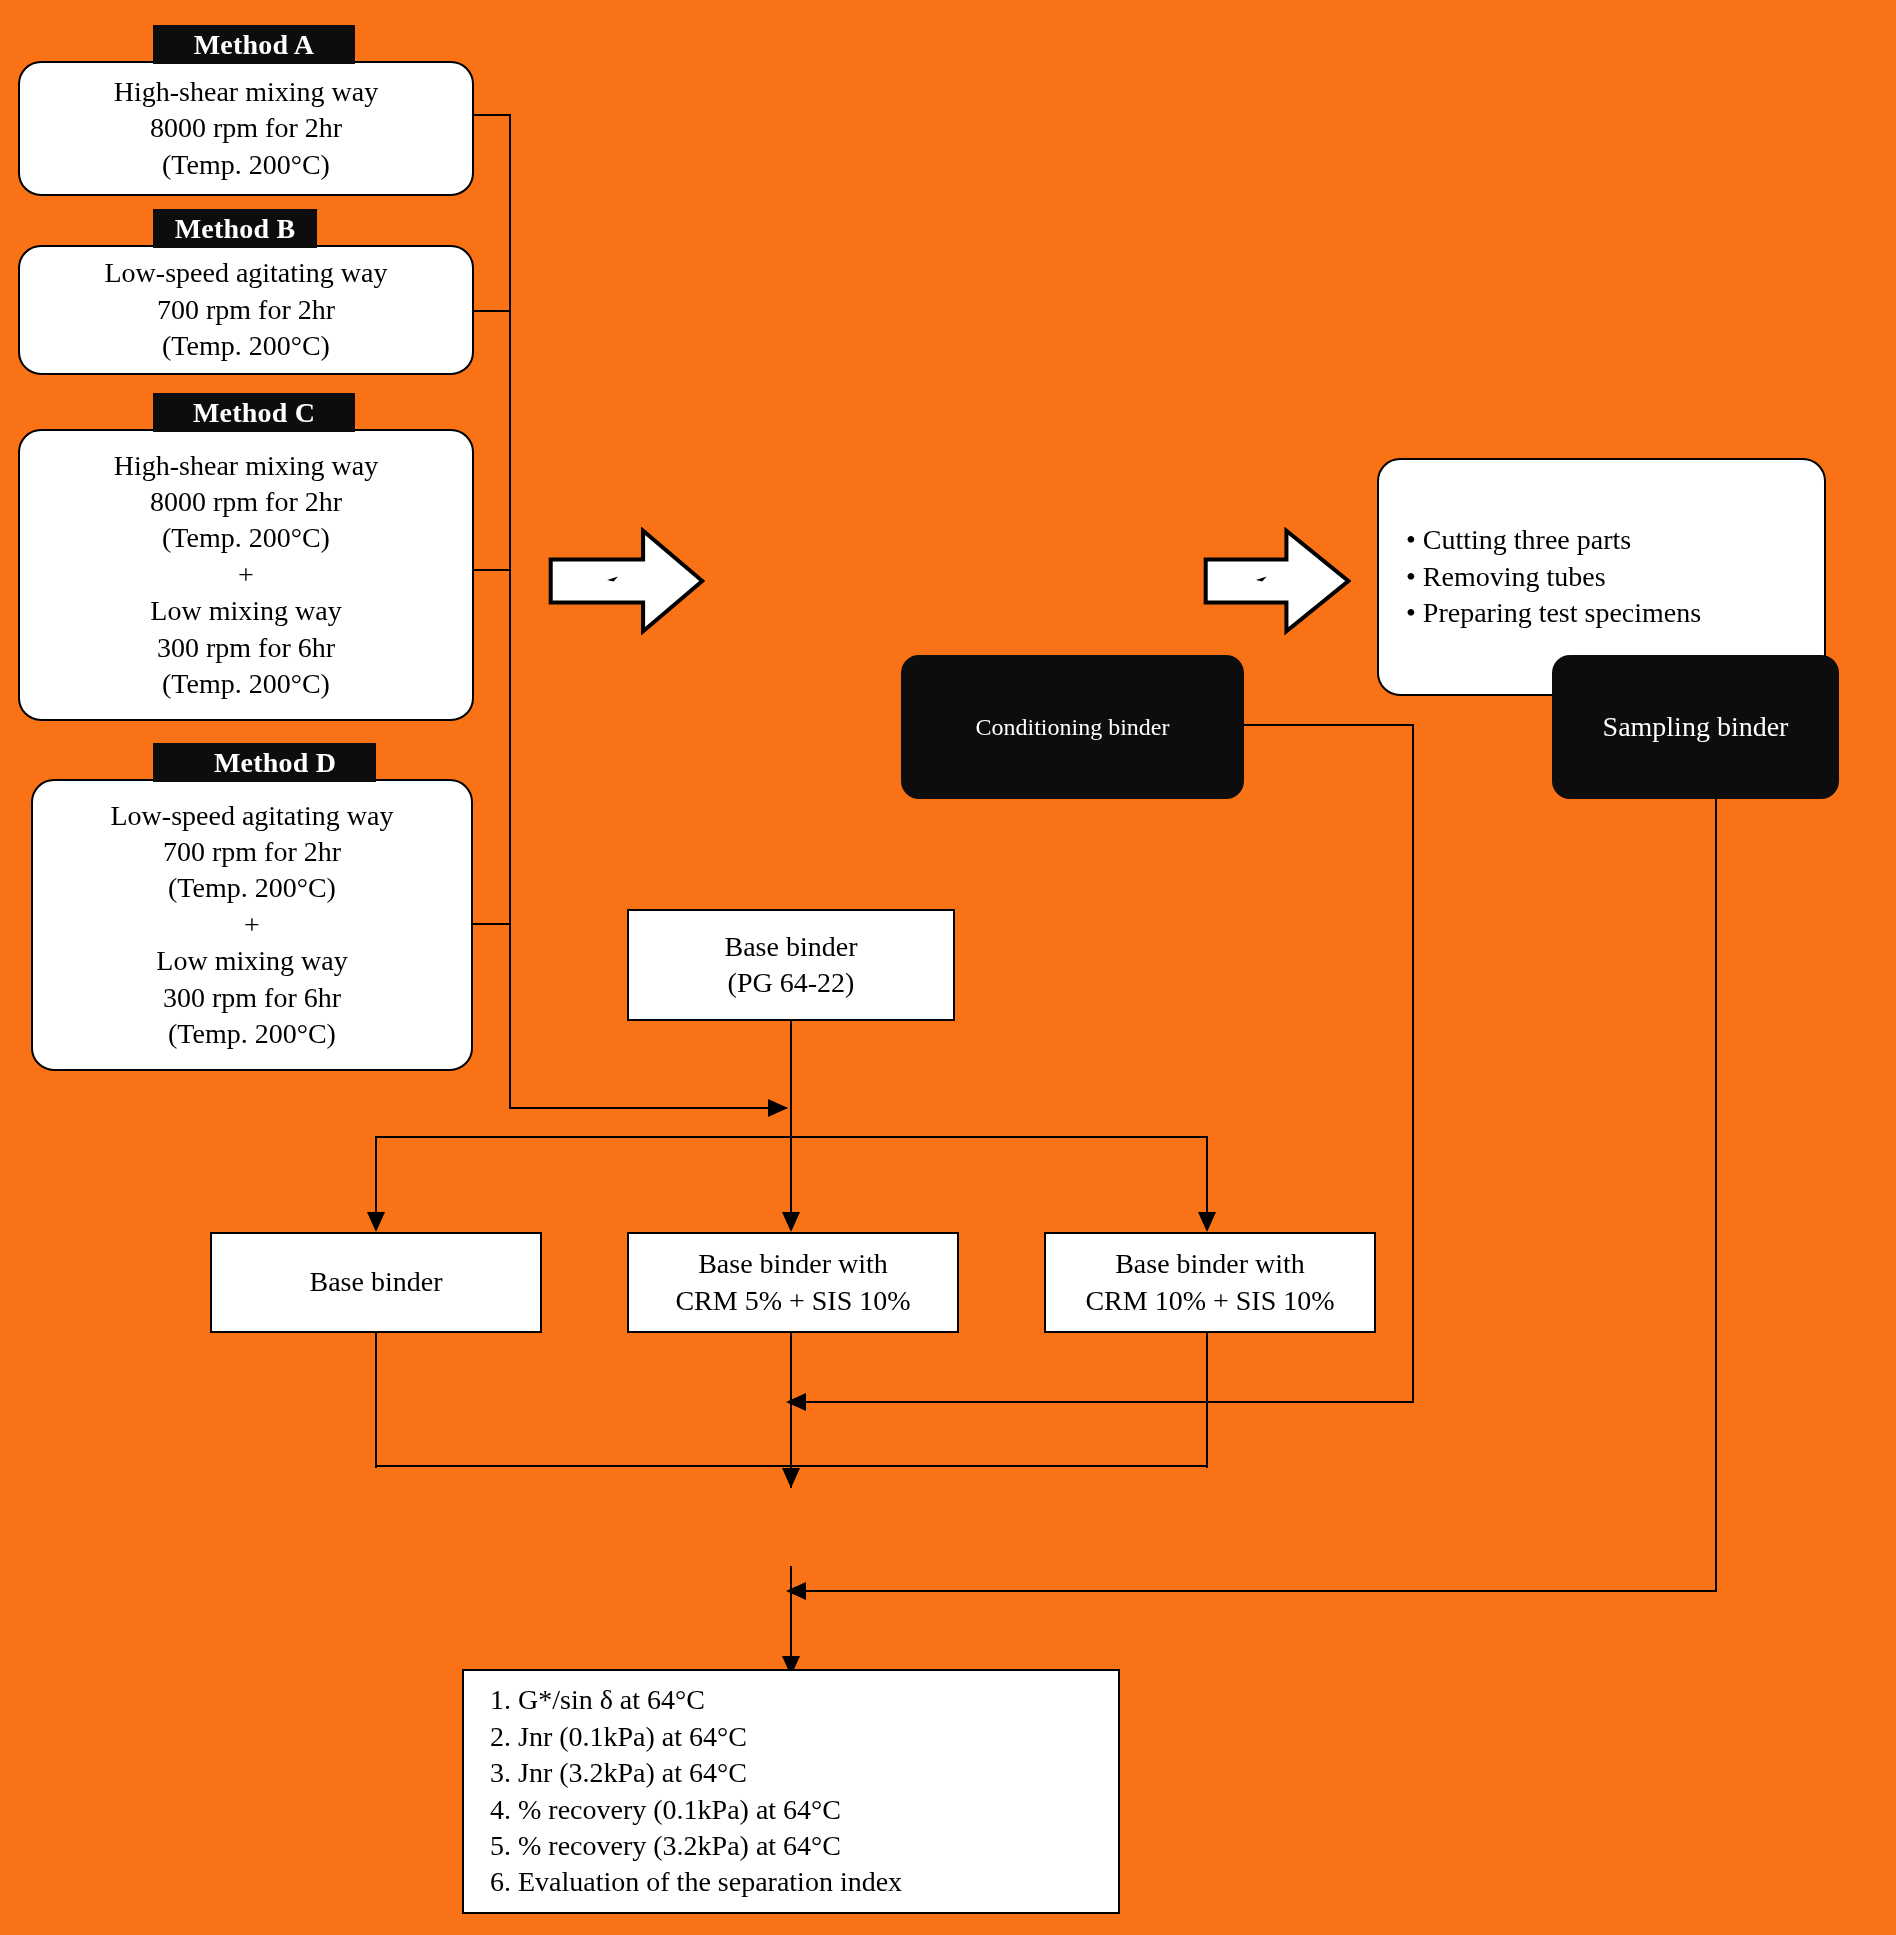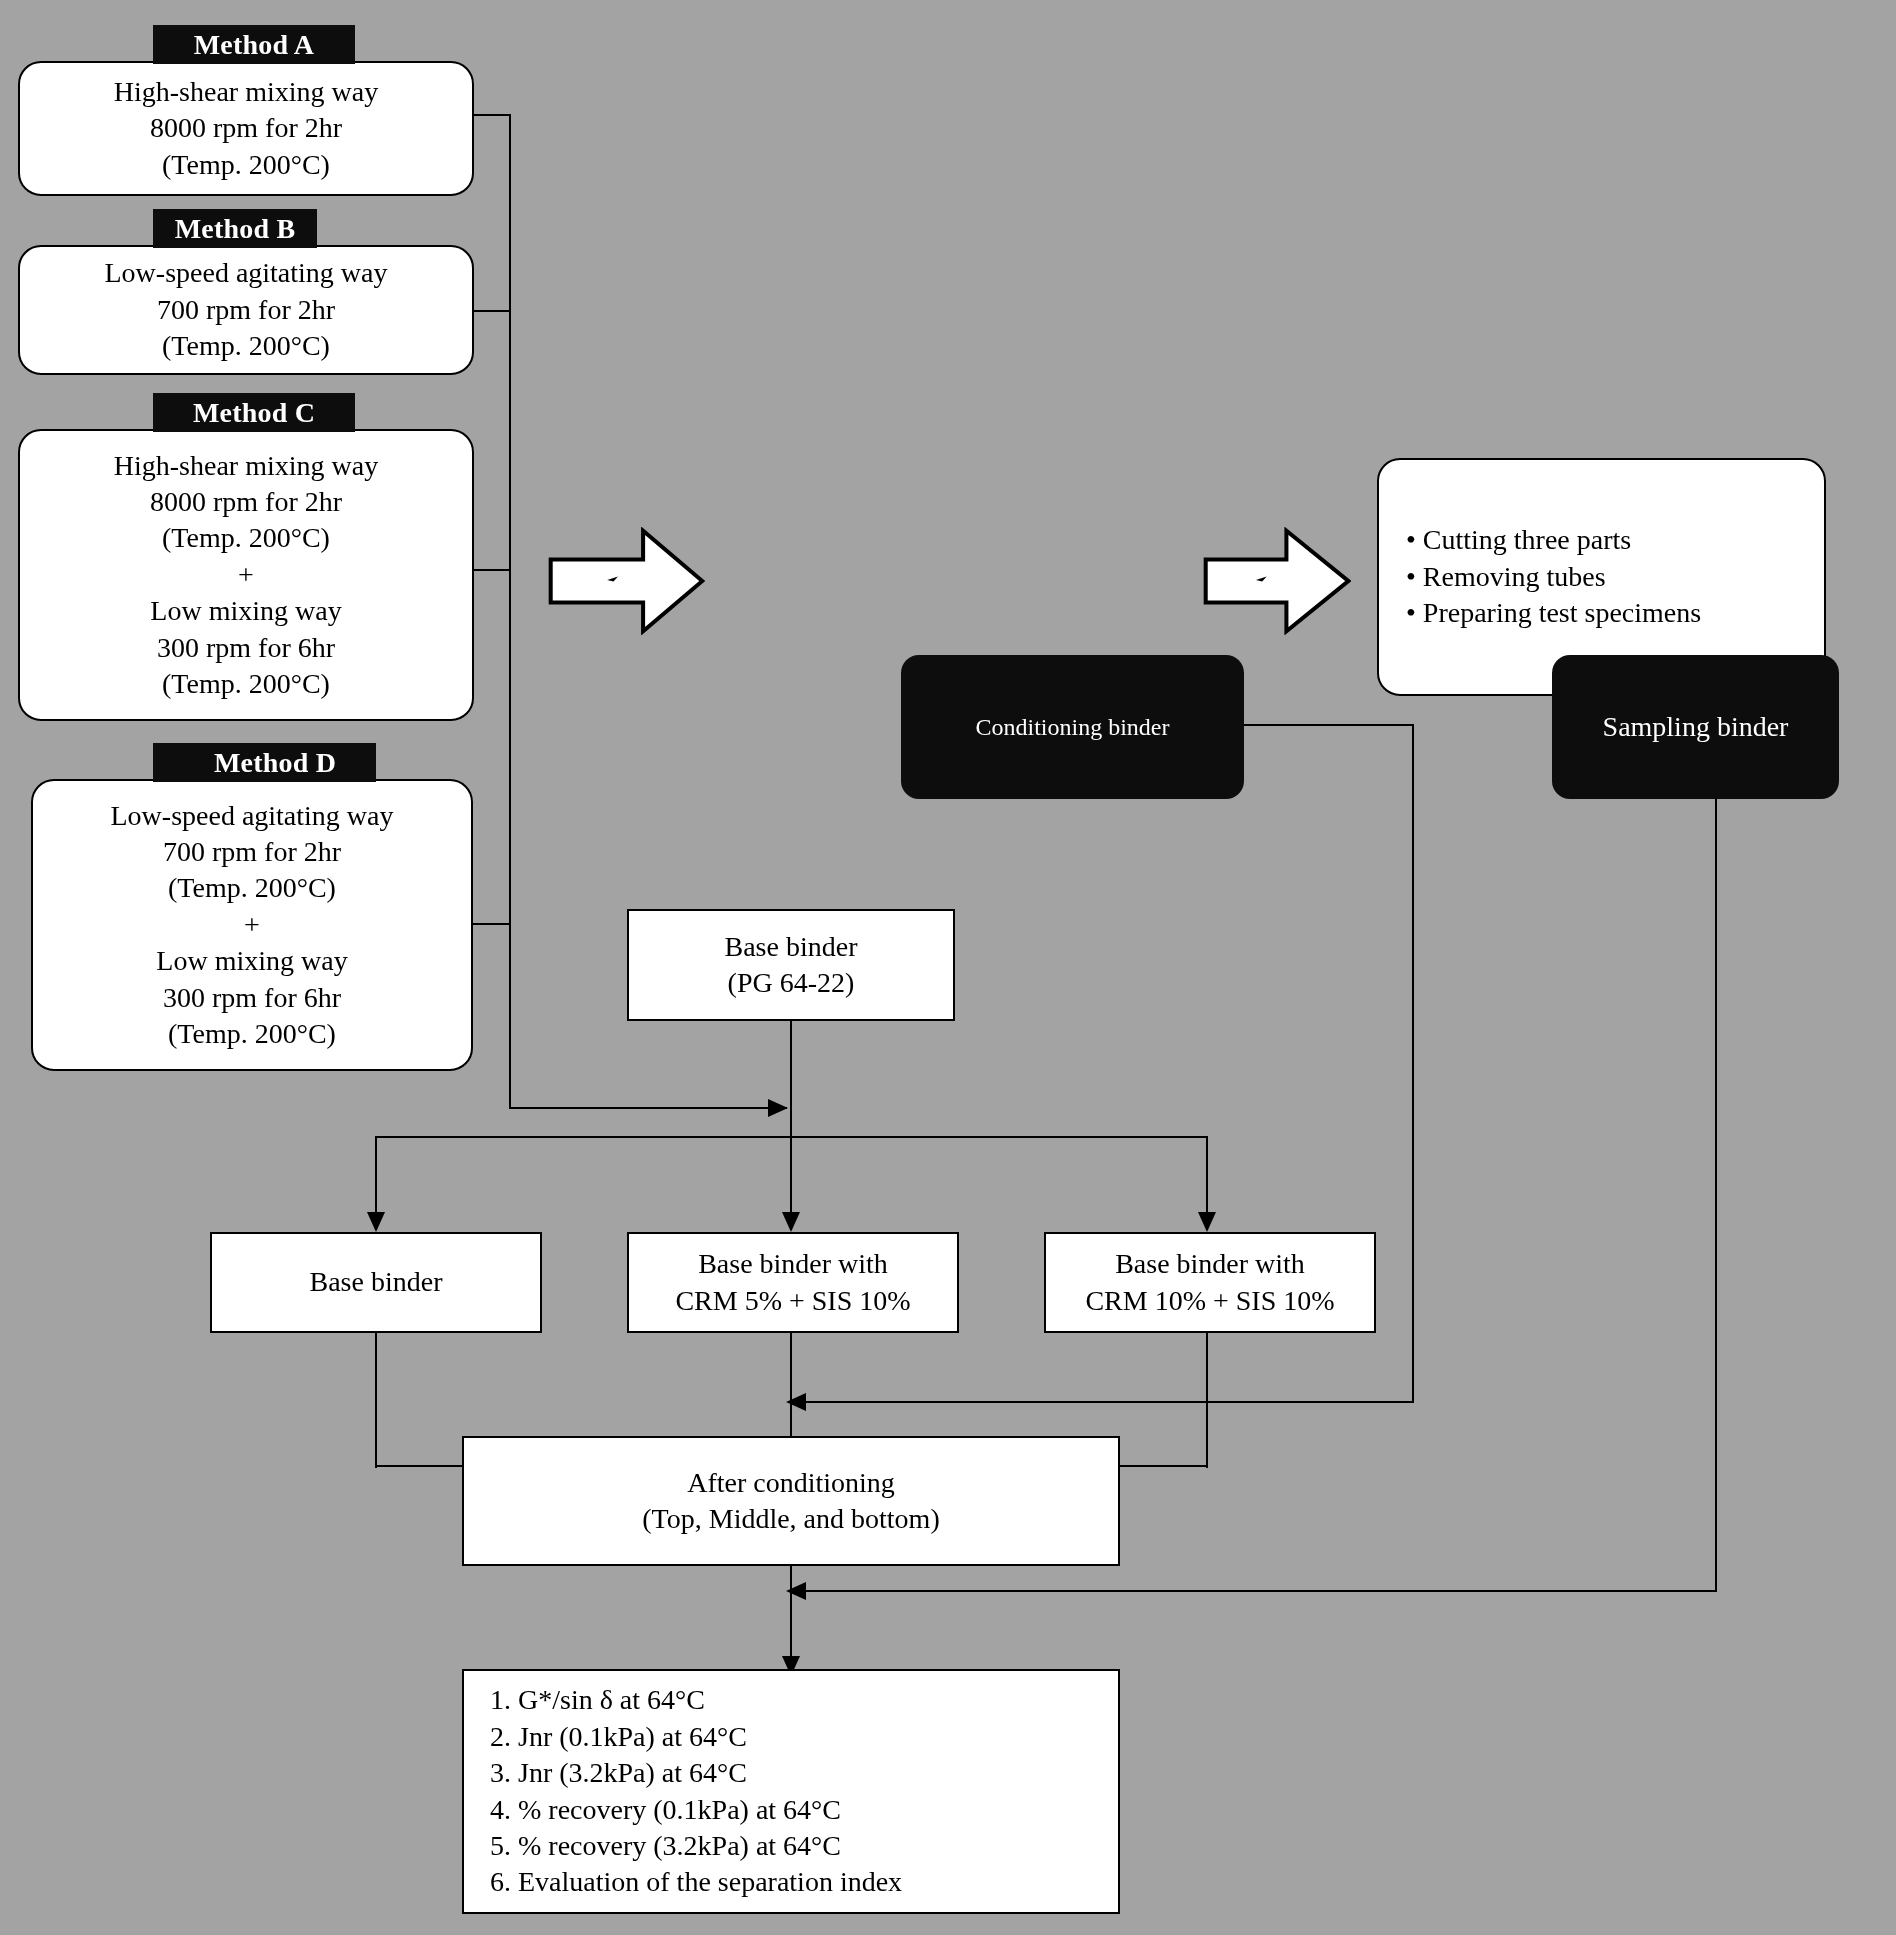--- a/index.html
+++ b/index.html
@@ -5,21 +5,21 @@
 <style>
   html, body {
     margin: 0;
     padding: 0;
     background: #ffffff;
   }
   #canvas {
     position: relative;
     width: 1897px;
     height: 1936px;
-    background: #a3a3a3;
+    background: #f97316;
     font-family: "Liberation Serif", "DejaVu Serif", serif;
     color: #000000;
     overflow: hidden;
     text-decoration: underline;
   }
 
   
   .node {
     position: absolute;
     box-sizing: border-box;
@@ -231,24 +231,20 @@
     <span class="line">Base binder with</span>
     <span class="line">CRM 10% + SIS 10%</span>
   </div>
 
   <div class="v" style="left:375px; top:1333px; height:135px;"></div>
   <div class="v" style="left:1206px; top:1333px; height:135px;"></div>
   <div class="h" style="left:375px; top:1465px; width:833px;"></div>
   <div class="v" style="left:790px; top:1333px; height:155px;"></div>
   <div class="arrow down" style="left:782px; top:1468px;"></div>
 
-  <div class="node sharp" style="left:462px; top:1436px; width:658px; height:130px; font-size:28px;">
-    <span class="line">After conditioning</span>
-    <span class="line">(Top, Middle, and bottom)</span>
-  </div>
 
   <div class="v" style="left:790px; top:1566px; height:114px;"></div>
   <div class="arrow down" style="left:782px; top:1656px;"></div>
 
   <div class="node sharp leftal" style="left:462px; top:1669px; width:658px; height:245px; font-size:28px; padding:10.8px 0 10.8px 26px; justify-content:center;">
     <span class="line">1. G*/sin δ at 64°C</span>
     <span class="line">2. Jnr (0.1kPa) at 64°C</span>
     <span class="line">3. Jnr (3.2kPa) at 64°C</span>
     <span class="line">4. % recovery (0.1kPa) at 64°C</span>
     <span class="line">5. % recovery (3.2kPa) at 64°C</span>

